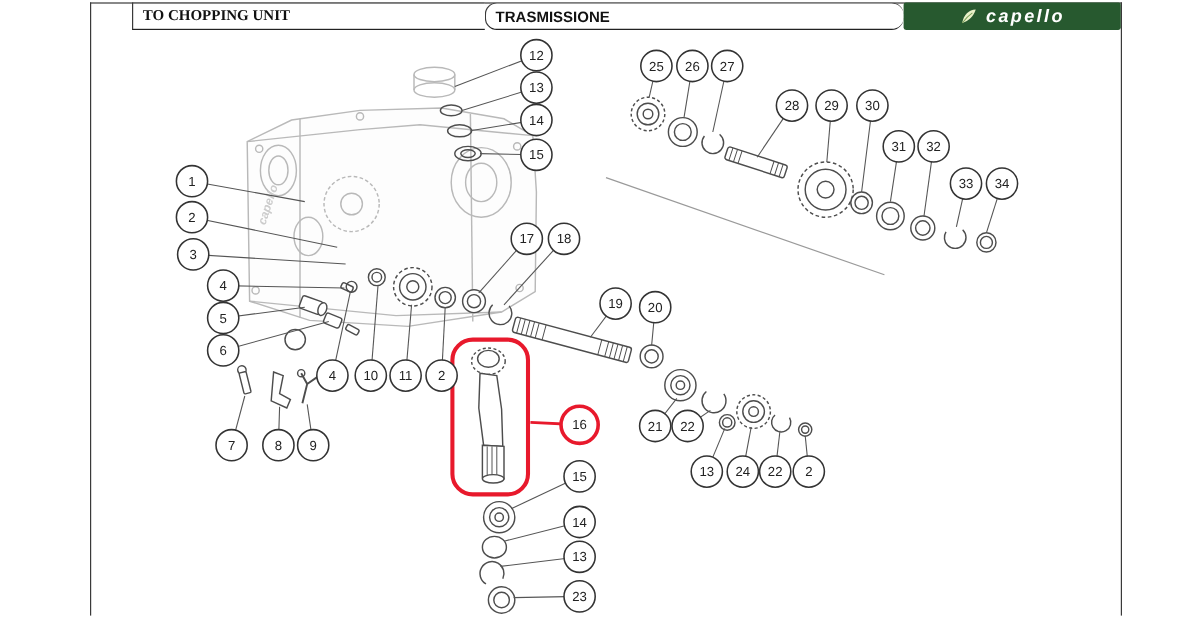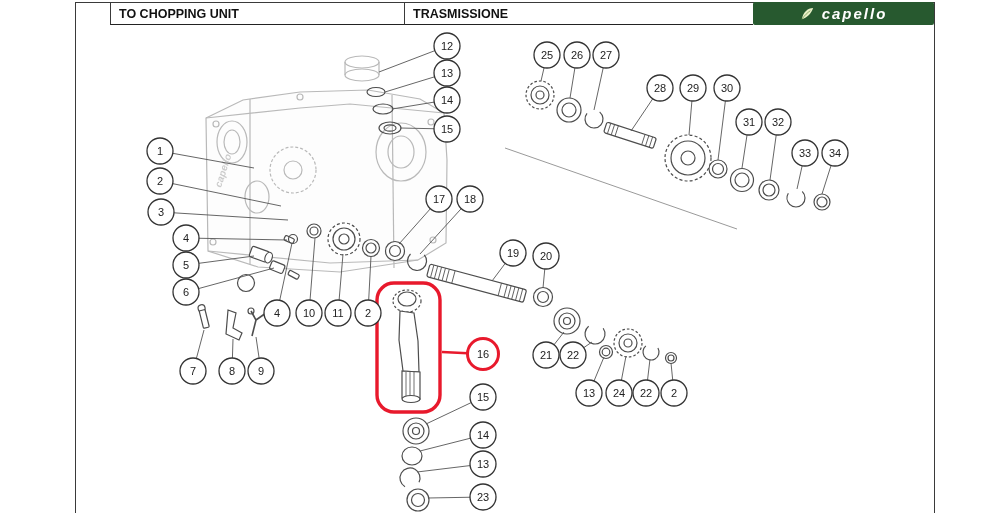--- a/index.html
+++ b/index.html
@@ -11,22 +11,22 @@
 
   .frame { position:absolute; left:75px; top:2px; width:860px; height:511px;
            border-left:1.3px solid #3a3a3a; border-right:1.3px solid #3a3a3a;
            border-top:1.3px solid #3a3a3a; pointer-events:none; }
 
   .header-cell { position:absolute; top:2px; height:23px; background:#fff;
                  display:flex; align-items:center; padding-left:8px;
                  font-weight:bold; font-size:12.5px; color:#111;
                  border-top:1.3px solid #3a3a3a; border-left:1.3px solid #3a3a3a;
                  border-bottom:1.8px solid #222; }
-  .header-cell.left  { left:110px; width:294px; }
-  .header-cell.right { left:404px; width:349px; }
+  .header-cell.left  { left:110px; width:294px;font-family:Liberation Serif, serif; }
+  .header-cell.right { left:404px; width:349px;border-radius:10px; }
 
   .logo { position:absolute; left:753px; top:2px; width:181px; height:23px;
           background:var(--logo-green,#27592f); display:flex; align-items:center;
           justify-content:center; gap:7px; border-radius:2px; }
   .logo-text { color:#fff; font-style:italic; font-weight:bold; font-size:15px;
                letter-spacing:2px; }
 
   .balloon { fill:#fff; stroke:#333; stroke-width:1.3; }
   .balloon.red { stroke:var(--accent-red,#e8192c); stroke-width:3; }
   .balloon-num { font:11px "Liberation Sans", sans-serif; fill:#222; text-anchor:middle; }

